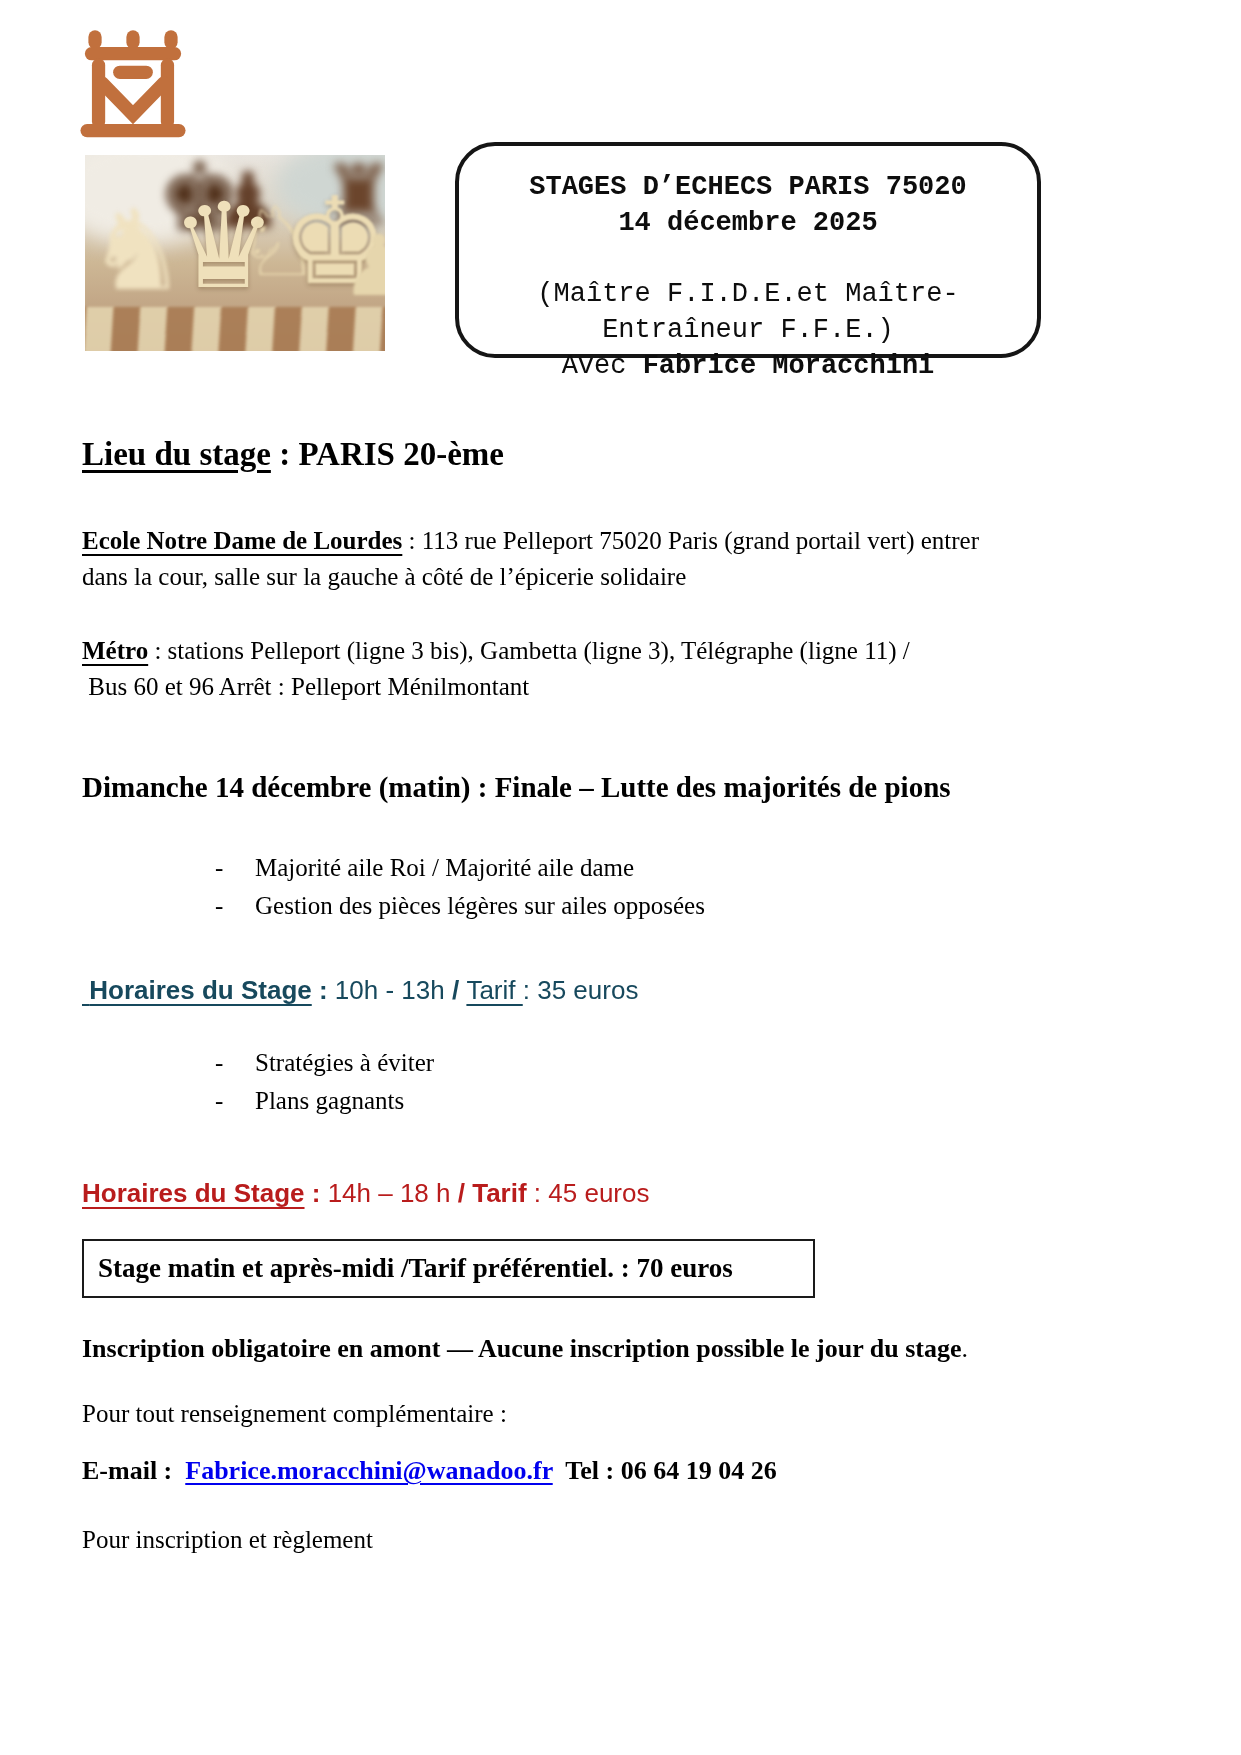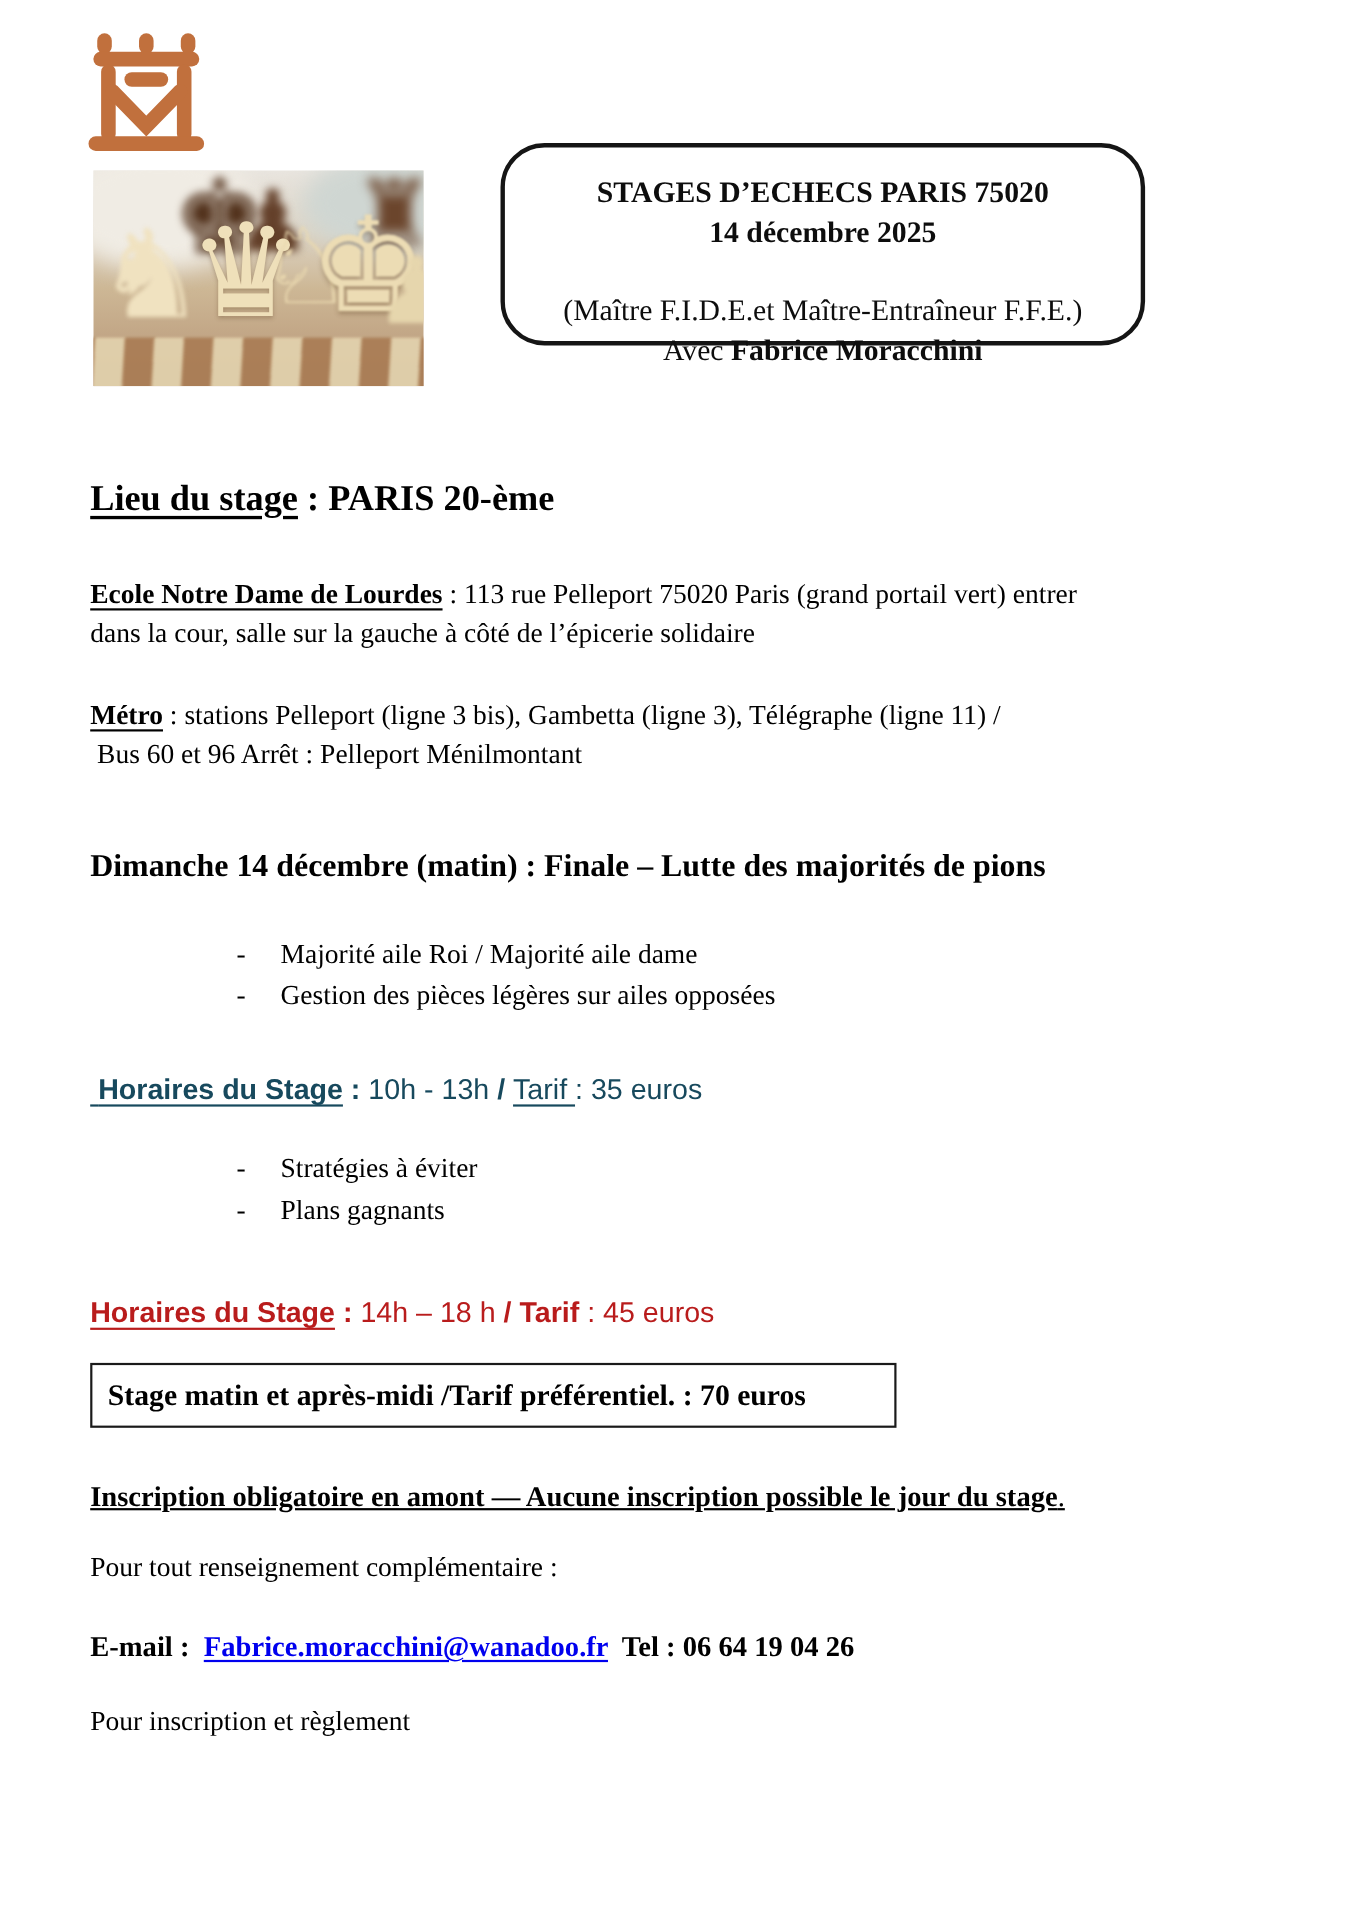--- a/index.html
+++ b/index.html
@@ -15,23 +15,23 @@
     background:linear-gradient(180deg,#e9e5df 0%,#ddd5c6 28%,#cdb795 55%,#b69476 100%);
   }
   .photo .blob { position:absolute; border-radius:50%; filter:blur(10px); }
   .piece { position:absolute; line-height:1; user-select:none; }
   .board {
     position:absolute; left:-20px; bottom:-8px; width:360px; height:52px;
     background:repeating-linear-gradient(75deg,#a97c54 0 26px,#e3d3ae 26px 52px);
     transform:skewX(-18deg); filter:blur(1.5px); opacity:.9;
   }
   .titlebox {
-    position:absolute; left:455px; top:130px; width:586px; height:184px;
+    position:absolute; left:455px; top:142px; width:586px; height:216px;
     border:4px solid #151515; border-radius:40px; text-align:center;
-    font-family:Liberation Serif, serif; font-size:27px; color:#0d0d0d;
+    font-family:Liberation Mono, monospace; font-size:27px; color:#0d0d0d;
     padding-top:24px; line-height:1.32; background:#fff;
   }
   .titlebox .t-strong { font-weight:700; }
   .titlebox .gap { height:36px; }
   
   .content { position:absolute; left:82px; top:420px; width:975px; }
   .lieu { font-size:33px; font-weight:700; margin:16px 0 0 0; }
   .u { text-decoration:underline; text-underline-offset:5px; }
   .para { font-size:25px; line-height:1.44; margin-top:50px; }
   .b { font-weight:700; }
@@ -43,23 +43,23 @@
     font-family:"Liberation Sans", sans-serif; font-size:26px; margin-top:50px;
     white-space:pre-wrap;
   }
   .horaires span { white-space:pre-wrap; }
   .hb { font-weight:700; }
   .hu { text-decoration:underline; text-underline-offset:5px; }
   .pricebox {
     margin-top:30px; width:733px; border:2px solid #1a1a1a;
     font-size:27px; font-weight:700; padding:12px 10px 12px 14px;
   }
-  .inscription { font-size:26px; margin-top:48px;text-decoration:underline; }
+  .inscription { font-size:26px; margin-top:36px; }
   .plain { font-size:25px; margin-top:40px; }
-  .contact { font-size:26px; font-weight:700; margin-top:42px; white-space:pre-wrap; }
+  .contact { font-size:26px; font-weight:700; margin-top:28px; white-space:pre-wrap; }
   .link { color:#0000ee; font-weight:700; text-decoration:underline; text-underline-offset:4px; cursor:pointer; }
 </style>
 </head>
 <body>
 
 <div class="page">
 
   <div class="logo">
     <svg width="106" height="112" viewBox="0 0 120 126">
       <g stroke="#c1703d" stroke-width="15" stroke-linecap="round" fill="none">

